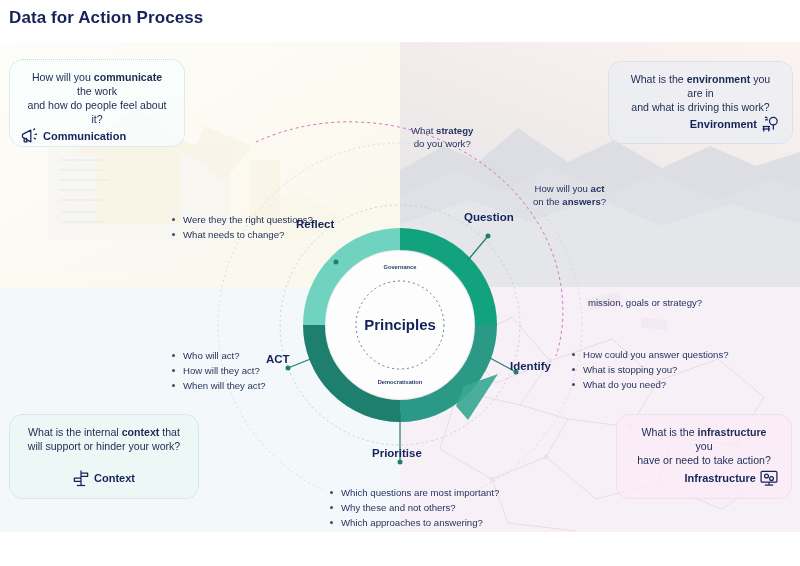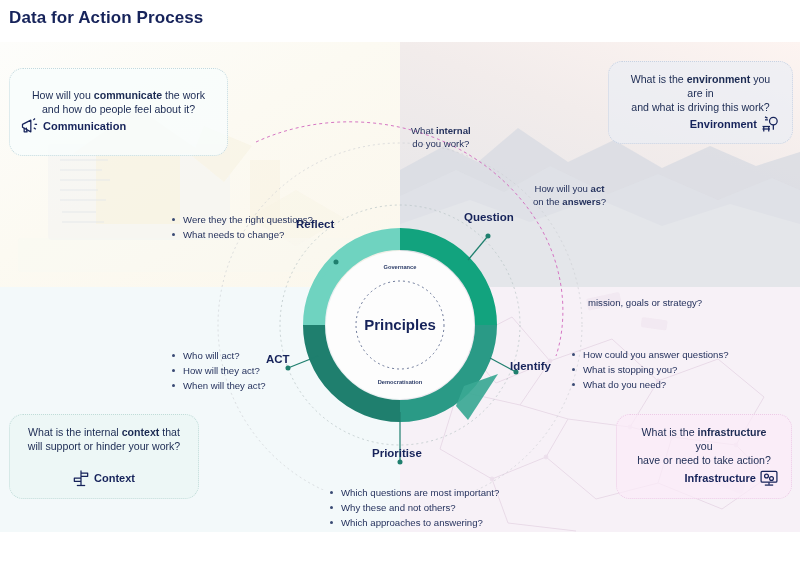--- a/index.html
+++ b/index.html
@@ -44,24 +44,23 @@
   }
   .info-q{
     font-size:10.6px; line-height:14px; text-align:center;
     color:#1b2a52; padding:0 4px;
   }
   .info-q b{ font-weight:bold; }
   .info-label-row{ display:flex; align-items:center; gap:3px; }
   .info-label{ font-size:11px; font-weight:bold; color:#16235a; }
 
   #card-communication{
-    left:9px; top:26px; width:219px; height:88px;
+    left:9px; top:17px; width:176px; height:88px;
     background:rgba(248,252,253,.82);
     border-color:#c3d9de;
-    justify-content:center;
   }
   #card-communication .info-label-row{ justify-content:flex-start; margin-left:-2px; }
 
   #card-environment{
     left:608px; top:19px; width:185px; height:83px;
     background:rgba(232,237,245,.62);
     border-color:#c8d2e2;
   }
   #card-environment .info-label-row{ justify-content:flex-end; }
 
@@ -280,21 +279,21 @@
     <li>What do you need?</li>
   </ul>
 
   <ul class="bullets" id="bullets-prioritise">
     <li>Which questions are most important?</li>
     <li>Why these and not others?</li>
     <li>Which approaches to answering?</li>
   </ul>
 
   <div class="annot" id="annot-questions">
-    <div><span>What </span><b>internal</b></div>
+    <div><span>What </span><b>strategy</b></div>
     <div>do you work?</div>
   </div>
 
   <div class="annot" id="annot-act">
     <div><span>How will you </span><b>act</b></div>
     <div><span>on the </span><b>answers</b><span>?</span></div>
   </div>
 
   <div class="annot" id="annot-mission">
     <div>mission, goals or strategy?</div>

